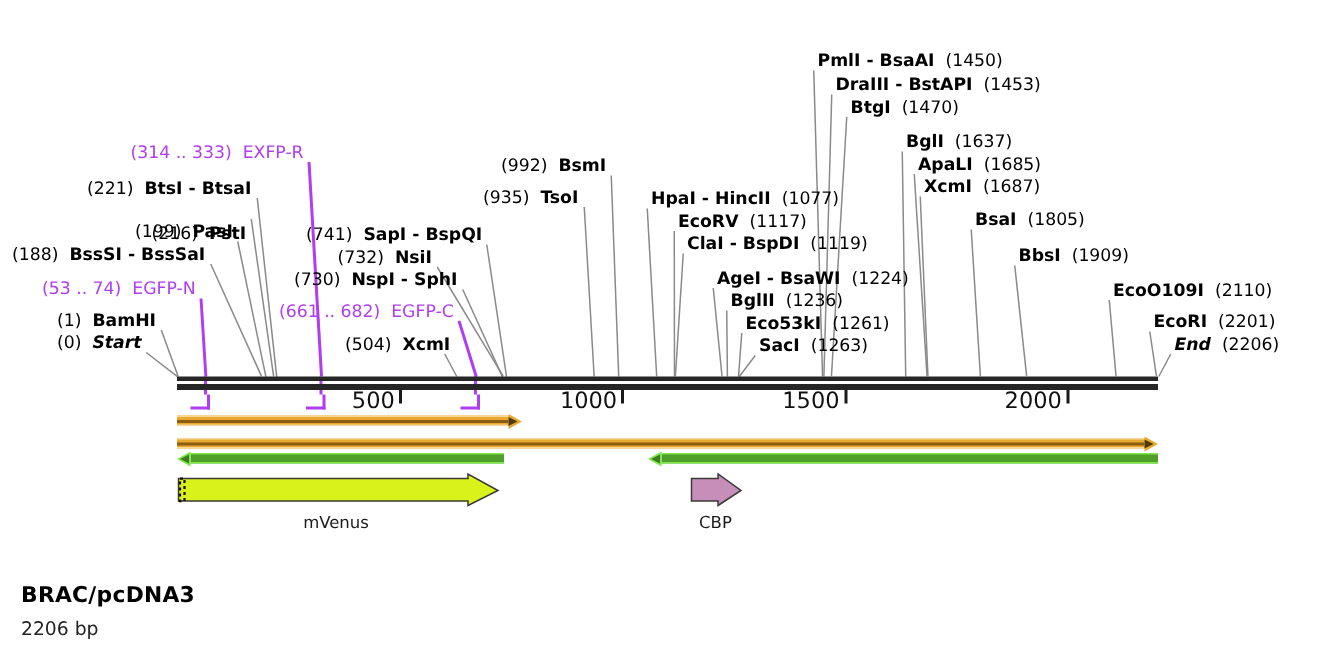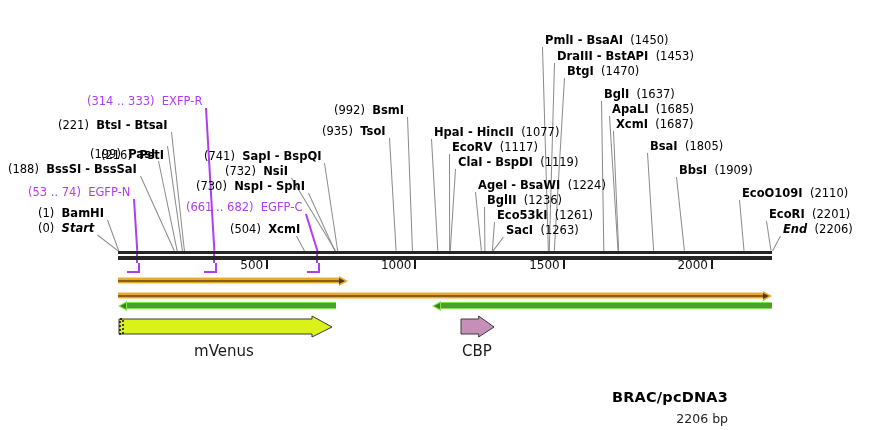--- a/index.html
+++ b/index.html
@@ -100,21 +100,21 @@
   .tick {
     position: absolute;
     top: 9px;
     width: 2px;
     height: 9px;
     background: #1a1a1a;
   }
   .tick-label {
     position: absolute;
     top: 258px;
-    font-size: 12px;
+    font-size: 15px;
     color: #111;
     transform: translateX(-100%);
     padding-right: 3px;
     white-space: nowrap;
   }
   .orange-line {
     position: absolute;
     height: 5px;
     background: #e9a930;
     border-top: 1px solid #f7d79a;
@@ -160,32 +160,32 @@
     width: 0; height: 0;
     border-top: 3px solid transparent;
     border-bottom: 3px solid transparent;
     border-right: 6px solid #3d7d1f;
   }
 
   
   .cds-svg { position: absolute; }
   .cds-label {
     position: absolute;
-    font-size: 15px;
+    font-size: 11px;
     color: #1a1a1a;
     white-space: nowrap;
     transform: translateX(-50%);
   }
 
   
   .title-block {
     position: absolute;
-    left: 0;
+    left: 14px;
     width: 728px;
-    text-align: right;
+    text-align: left;
   }
   .plasmid-name {
     font-size: 14.5px;
     font-weight: bold;
     color: #000;
     letter-spacing: 0.2px;
   }
   .plasmid-size {
     font-size: 12.5px;
     color: #222;

